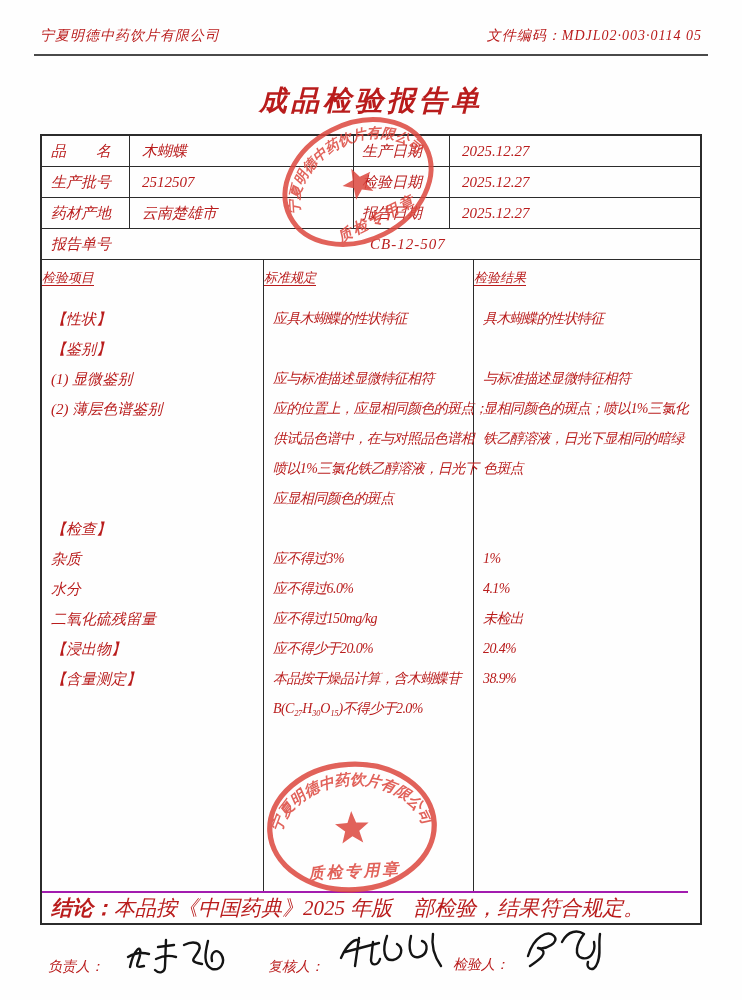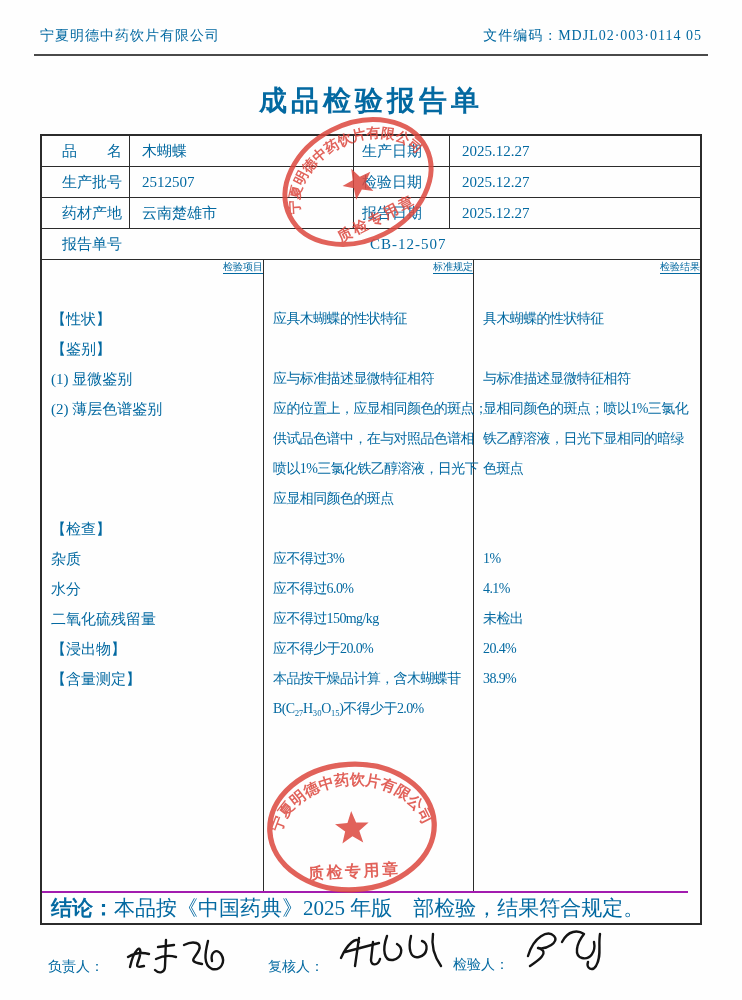--- a/index.html
+++ b/index.html
@@ -1,47 +1,48 @@
 <!DOCTYPE html>
 <html><head>
 <meta charset="utf-8">
 <style>
   html,body{margin:0;padding:0;background:#ffffff;}
   .page{
     position:relative;width:742px;height:1000px;background:#fefefe;
-    font-family:"Liberation Serif","DejaVu Serif",serif;color:#0369a1;
+    font-family:"Liberation Serif","DejaVu Serif",serif;color:#b91c1c;
     overflow:hidden;
+    font-style:italic;
   }
   
   .topbar{position:absolute;top:27px;left:40px;width:662px;display:flex;
     justify-content:space-between;font-size:14px;letter-spacing:1px;}
   .rule{position:absolute;top:54px;left:34px;width:674px;height:2px;background:#4a4a4a;}
   .title{position:absolute;top:82px;left:0;width:100%;text-align:center;
     font-size:28px;font-weight:bold;letter-spacing:4px;
     font-family:"Liberation Sans","DejaVu Sans",sans-serif;}
   
   .sheet{position:absolute;left:40px;top:134px;width:662px;height:791px;
     border:2px solid #2b2b2b;box-sizing:border-box;font-size:15px;}
   
   .info-row{position:absolute;left:0;right:0;height:31px;display:flex;
     align-items:stretch;border-bottom:1.5px solid #2b2b2b;box-sizing:border-box;}
   .info-row .cell{display:flex;align-items:center;box-sizing:border-box;white-space:pre;}
-  .c-label{width:87px;padding-left:20px;}
+  .c-label{width:87px;padding-left:9px;}
   .c-val{width:224px;padding-left:12px;border-left:1.5px solid #2b2b2b;}
   .c-label2{width:96px;padding-left:8px;border-left:1.5px solid #2b2b2b;}
   .c-val2{flex:1;padding-left:12px;border-left:1.5px solid #2b2b2b;}
   .report-row .c-reportno{position:absolute;left:328px;top:0;height:100%;
     display:flex;align-items:center;letter-spacing:1px;}
   
   .main{position:absolute;top:124px;left:0;right:0;bottom:32px;display:flex;}
   .main .col{position:relative;box-sizing:border-box;}
   .col1{width:222px;border-right:1.5px solid #2b2b2b;}
   .col2{width:210px;border-right:1.5px solid #2b2b2b;}
   .col3{flex:1;}
-  .col-header{display:block;text-align:right;font-size:10px;
+  .col-header{display:block;text-align:left;margin-top:9px;font-size:13px;
     text-decoration:underline;text-underline-offset:3px;}
   .lines{position:absolute;top:44px;left:0;right:0;}
   .line{height:30px;line-height:30px;padding-left:9px;white-space:nowrap;}
   .col2 .line,.col3 .line{font-size:14px;letter-spacing:-0.6px;}
   
   .conclusion{position:absolute;left:0;right:12px;bottom:0;height:32px;
     border-top:2px solid #a21caf;line-height:30px;padding-left:9px;font-size:21px;
     box-sizing:border-box;white-space:pre;}
   .conclusion b{font-weight:bold;}
   

